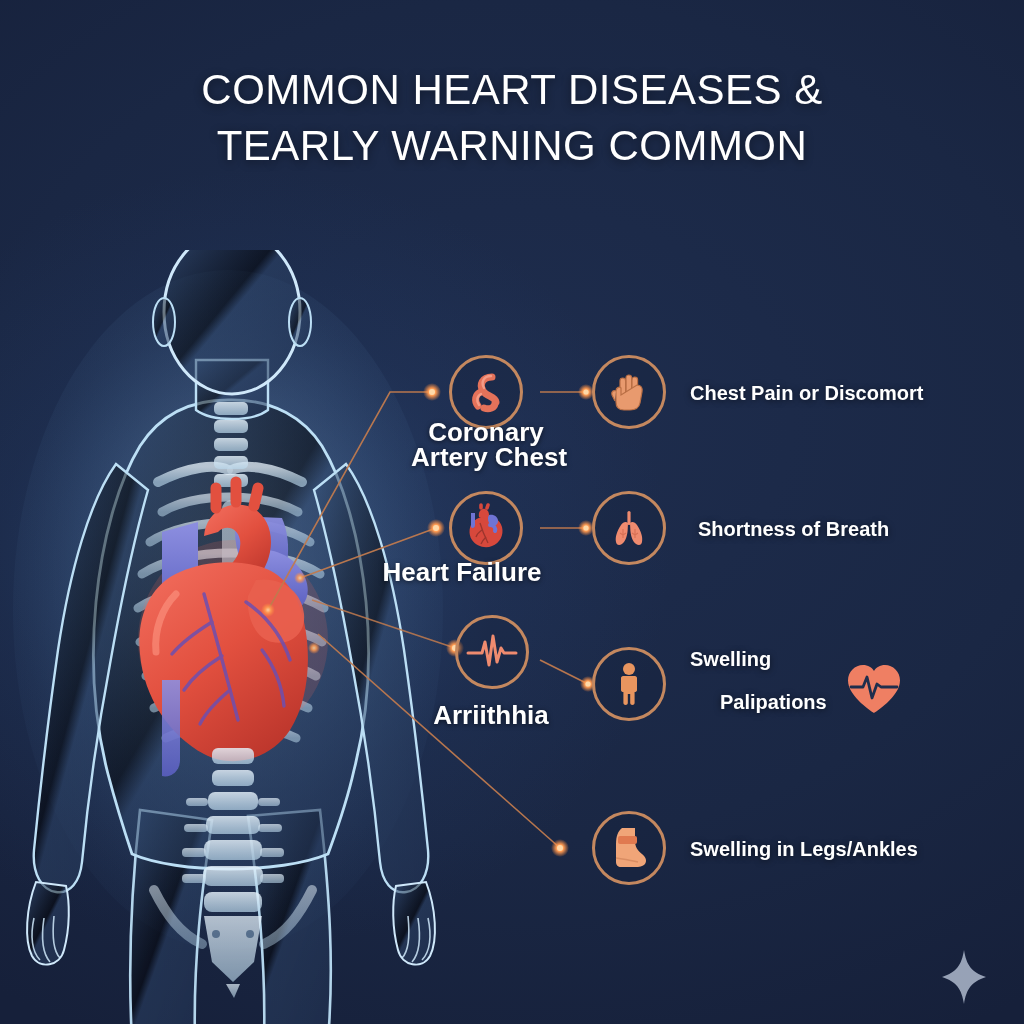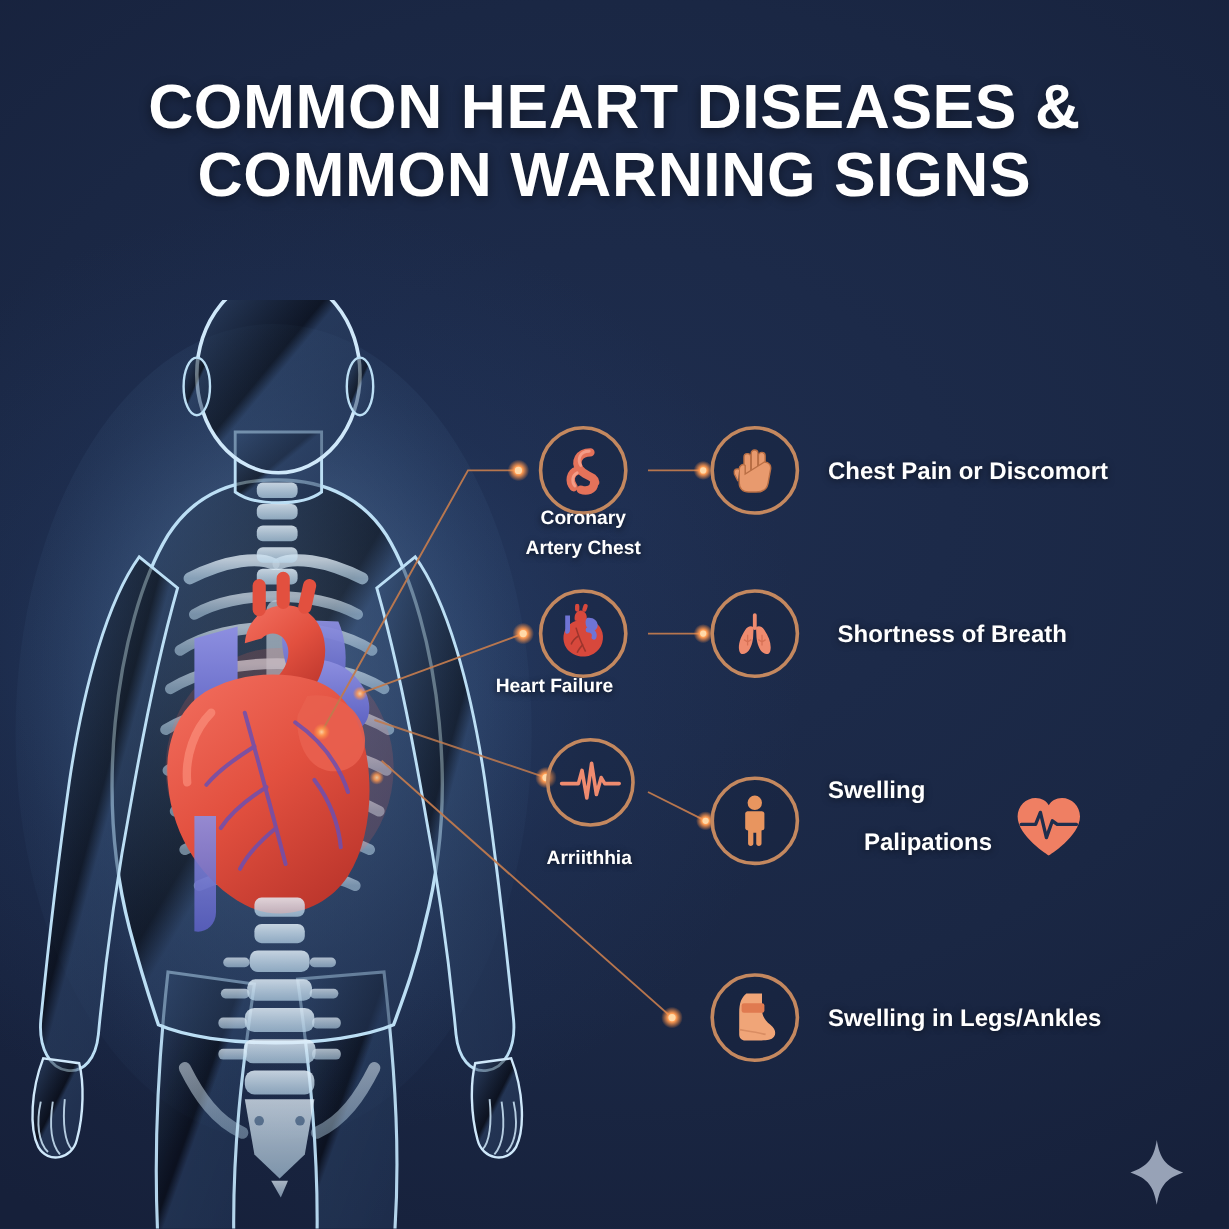--- a/index.html
+++ b/index.html
@@ -17,22 +17,22 @@
     overflow:hidden;
   }
 
   
   .title-wrap{
     position:absolute;left:0;top:62px;width:1024px;
     text-align:center;z-index:40;
   }
   .title-line{
     color:#ffffff;
-    font-size:52px;
-    font-weight:bold;
+    font-size:42px;
+    font-weight:normal;
     letter-spacing:0.5px;
     line-height:56px;
     text-shadow:0 2px 10px rgba(0,0,0,0.45);
     white-space:nowrap;
   }
 
   
   #figure{
     position:absolute;left:-10px;top:250px;width:500px;height:790px;
     z-index:10;
@@ -54,21 +54,21 @@
     background:rgba(22,34,60,0.35);
   }
   .ring.small{width:74px;height:74px;border-width:3px;}
   .ring.sym{width:74px;height:74px;border-width:3px;}
 
   .ring svg{display:block;}
 
   .disease-label{
     position:absolute;
     color:#ffffff;
-    font-size:16px;
+    font-size:26px;
     font-weight:bold;
     line-height:25px;
     text-align:center;
     text-shadow:0 1px 5px rgba(0,0,0,0.6);
     white-space:nowrap;
   }
   .symptom-label{
     position:absolute;
     color:#ffffff;
     font-size:20px;
@@ -84,21 +84,21 @@
   
   #sparkle{position:absolute;left:938px;top:948px;z-index:35;}
 </style>
 </head>
 <body>
 
 <div id="stage">
 
   <div class="title-wrap">
     <div class="title-line">COMMON HEART DISEASES &amp;</div>
-    <div class="title-line">COMMON WARNING SIGNS</div>
+    <div class="title-line">TEARLY WARNING COMMON</div>
   </div>
 
   <div id="figure">
     <svg width="500" height="790" viewBox="0 0 500 790" xmlns="http://www.w3.org/2000/svg">
       <defs>
         <linearGradient id="bodyFill" x1="0" y1="0" x2="1" y2="1">
           <stop offset="0%" stop-color="#3d5a85" stop-opacity="0.55"></stop>
           <stop offset="45%" stop-color="#2d4straightened" stop-opacity="0.5"></stop>
           <stop offset="50%" stop-color="#2e4568" stop-opacity="0.5"></stop>
           <stop offset="100%" stop-color="#223354" stop-opacity="0.6"></stop>

